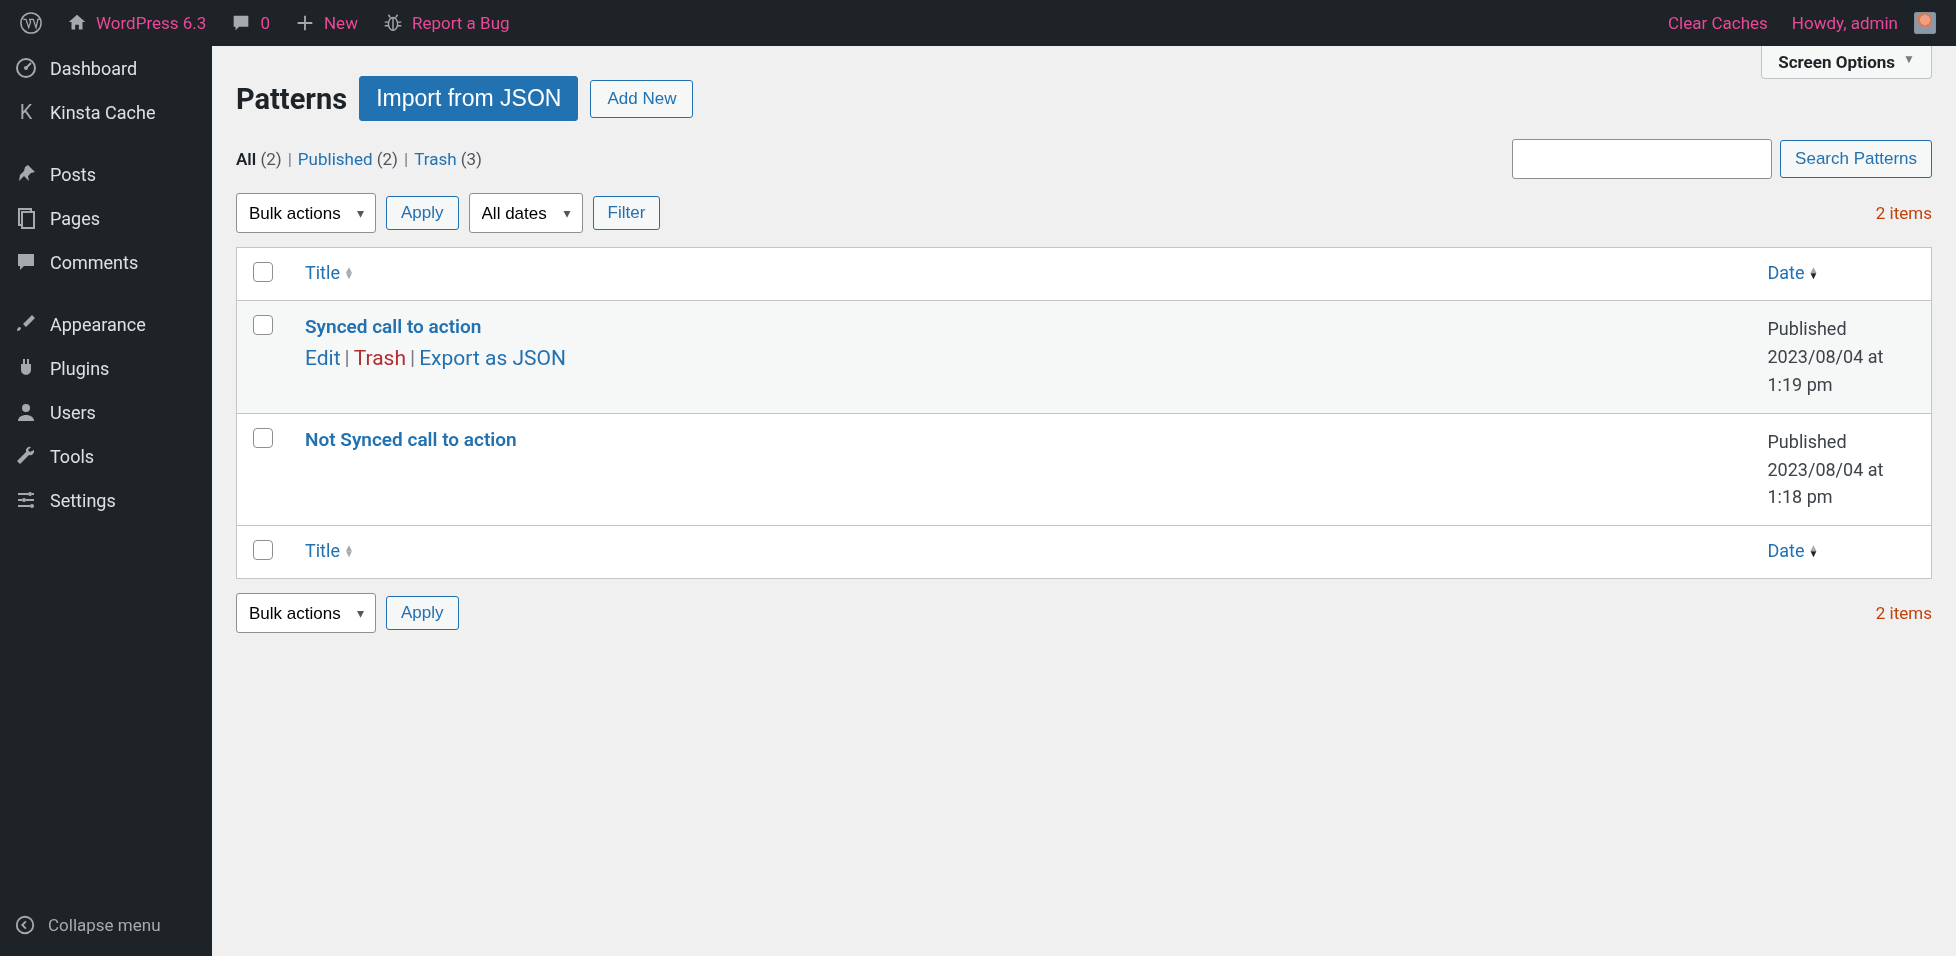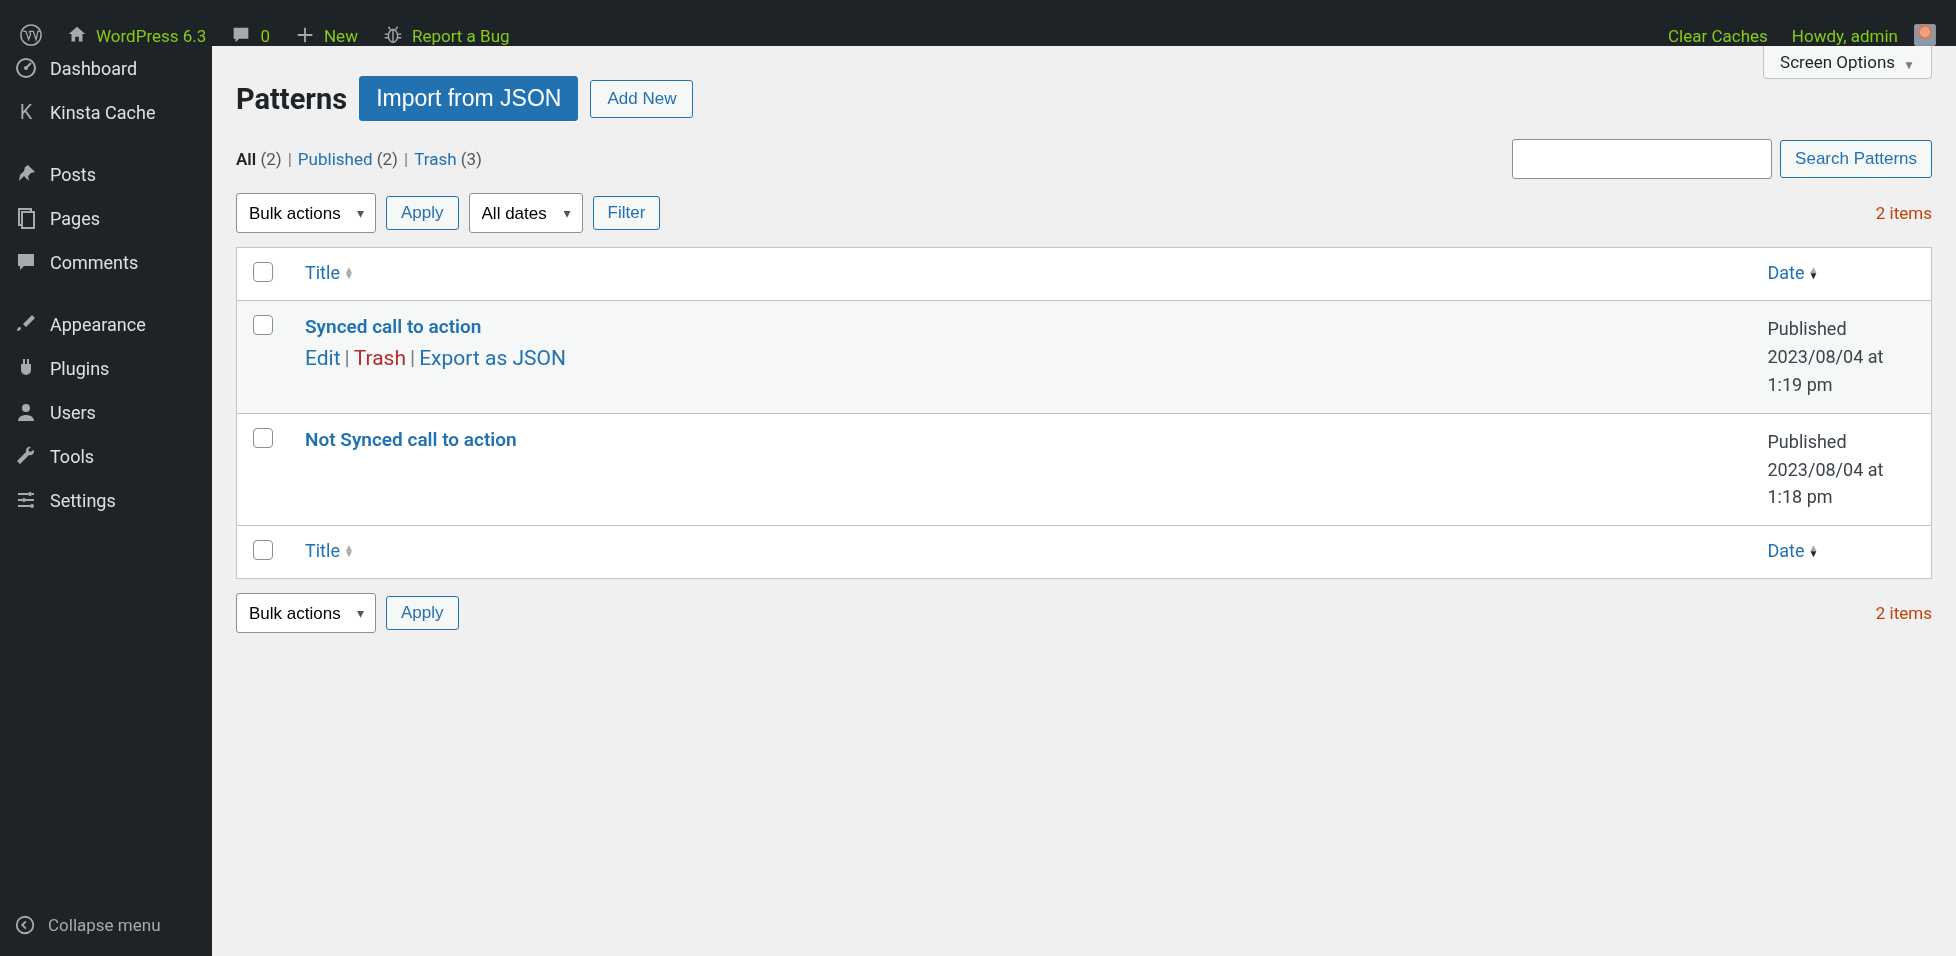--- a/index.html
+++ b/index.html
@@ -1,36 +1,36 @@
 <!DOCTYPE html>
 <html><head>
 <meta charset="utf-8">
 <style>
   * { box-sizing: border-box; margin: 0; padding: 0; }
   body { font-family: -apple-system, BlinkMacSystemFont, "Segoe UI", Roboto, sans-serif; background: #f0f0f1; color: #1d2327; font-size: 13px; }
 
   
   .adminbar { height: 46px; background: #1d2327; color: #c3c4c7; display: flex; align-items: center; padding: 0 8px; font-size: 17px; }
   .adminbar-left { display: flex; align-items: center; gap: 0; flex: 1; }
-  .adminbar-item { display: flex; align-items: flex-end; gap: 8px; padding: 0 12px; height: 46px; cursor: pointer; color: #84cc16; font-weight: 400; }
+  .adminbar-item { display: flex; align-items: center; gap: 8px; padding: 0 12px; height: 46px; cursor: pointer; color: #ec4899; font-weight: 400; }
   .adminbar-item svg { width: 22px; height: 22px; fill: #a7aaad; }
   .adminbar-right { display: flex; align-items: center; }
   .avatar { width: 22px; height: 22px; background: #dcdcde; border: 1px solid #8c8f94; margin-left: 8px; display: inline-block; border-radius:2px; background: radial-gradient(circle at 50% 35%, #f0a080 30%, #d08060 31%, #d08060 45%, #8899aa 46%); }
 
   
   .sidebar { position: fixed; top: 46px; left: 0; bottom: 0; width: 212px; background: #1d2327; color: #c3c4c7; padding-top: 0; }
   .sidebar-item { display: flex; align-items: center; gap: 12px; padding: 10px 14px; cursor: pointer; font-size: 18px; color: #e0e0e0; font-weight: 400; }
   .sidebar-item svg, .sidebar-item .sicon { width: 24px; height: 24px; fill: #a7aaad; flex-shrink: 0; color:#a7aaad; font-size:20px; text-align:center; line-height:24px;}
   .sidebar-sep { height: 18px; }
   .sidebar-collapse { position: absolute; bottom: 10px; left: 0; right: 0; display: flex; align-items: center; gap: 12px; padding: 10px 14px; cursor: pointer; font-size: 17px; color: #a7aaad;}
   .sidebar-collapse svg { width: 22px; height: 22px; fill: #a7aaad; }
 
   
   .main { margin-left: 212px; padding: 0 24px 40px 24px; position: relative; }
-  .screen-opts { position:absolute; right:24px; top:0; background: #f6f7f7; border: 1px solid #c3c4c7; border-top:none; padding: 6px 16px; font-size: 17px; border-radius: 0 0 4px 4px; cursor: pointer; display:flex; align-items:flex-end; gap:8px;}
+  .screen-opts { position:absolute; right:24px; top:0; background: #f6f7f7; border: 1px solid #c3c4c7; border-top:none; padding: 6px 16px; font-size: 17px; border-radius: 0 0 4px 4px; cursor: pointer; display:flex; align-items:flex-start; gap:8px;font-weight:bold;}
   .screen-opts .caret { font-size:12px; color:#787c82;}
   
   .page-header { display: flex; align-items: center; gap: 12px; padding: 30px 0 18px 0; }
   .page-title { font-size: 29px; font-weight: 700; color: #1d2327; }
   .btn-primary { background: #2271b1; color: #fff; border: 1px solid #2271b1; padding: 8px 16px; font-size: 23px; border-radius: 3px; cursor: pointer; }
   .btn-secondary { background: #f6f7f7; color: #2271b1; border: 1px solid #2271b1; padding: 8px 16px; font-size: 17px; border-radius: 3px; cursor: pointer; }
   .btn-outline { background: #f6f7f7; color: #2271b1; border: 1px solid #2271b1; padding: 6px 14px; font-size: 17px; border-radius: 3px; cursor: pointer; }
 
   .subsubsub { font-size: 17px; margin-bottom: 14px; display:flex; align-items:center;}
   .subsubsub .all-strong { font-weight: 600; color: #1d2327; }

